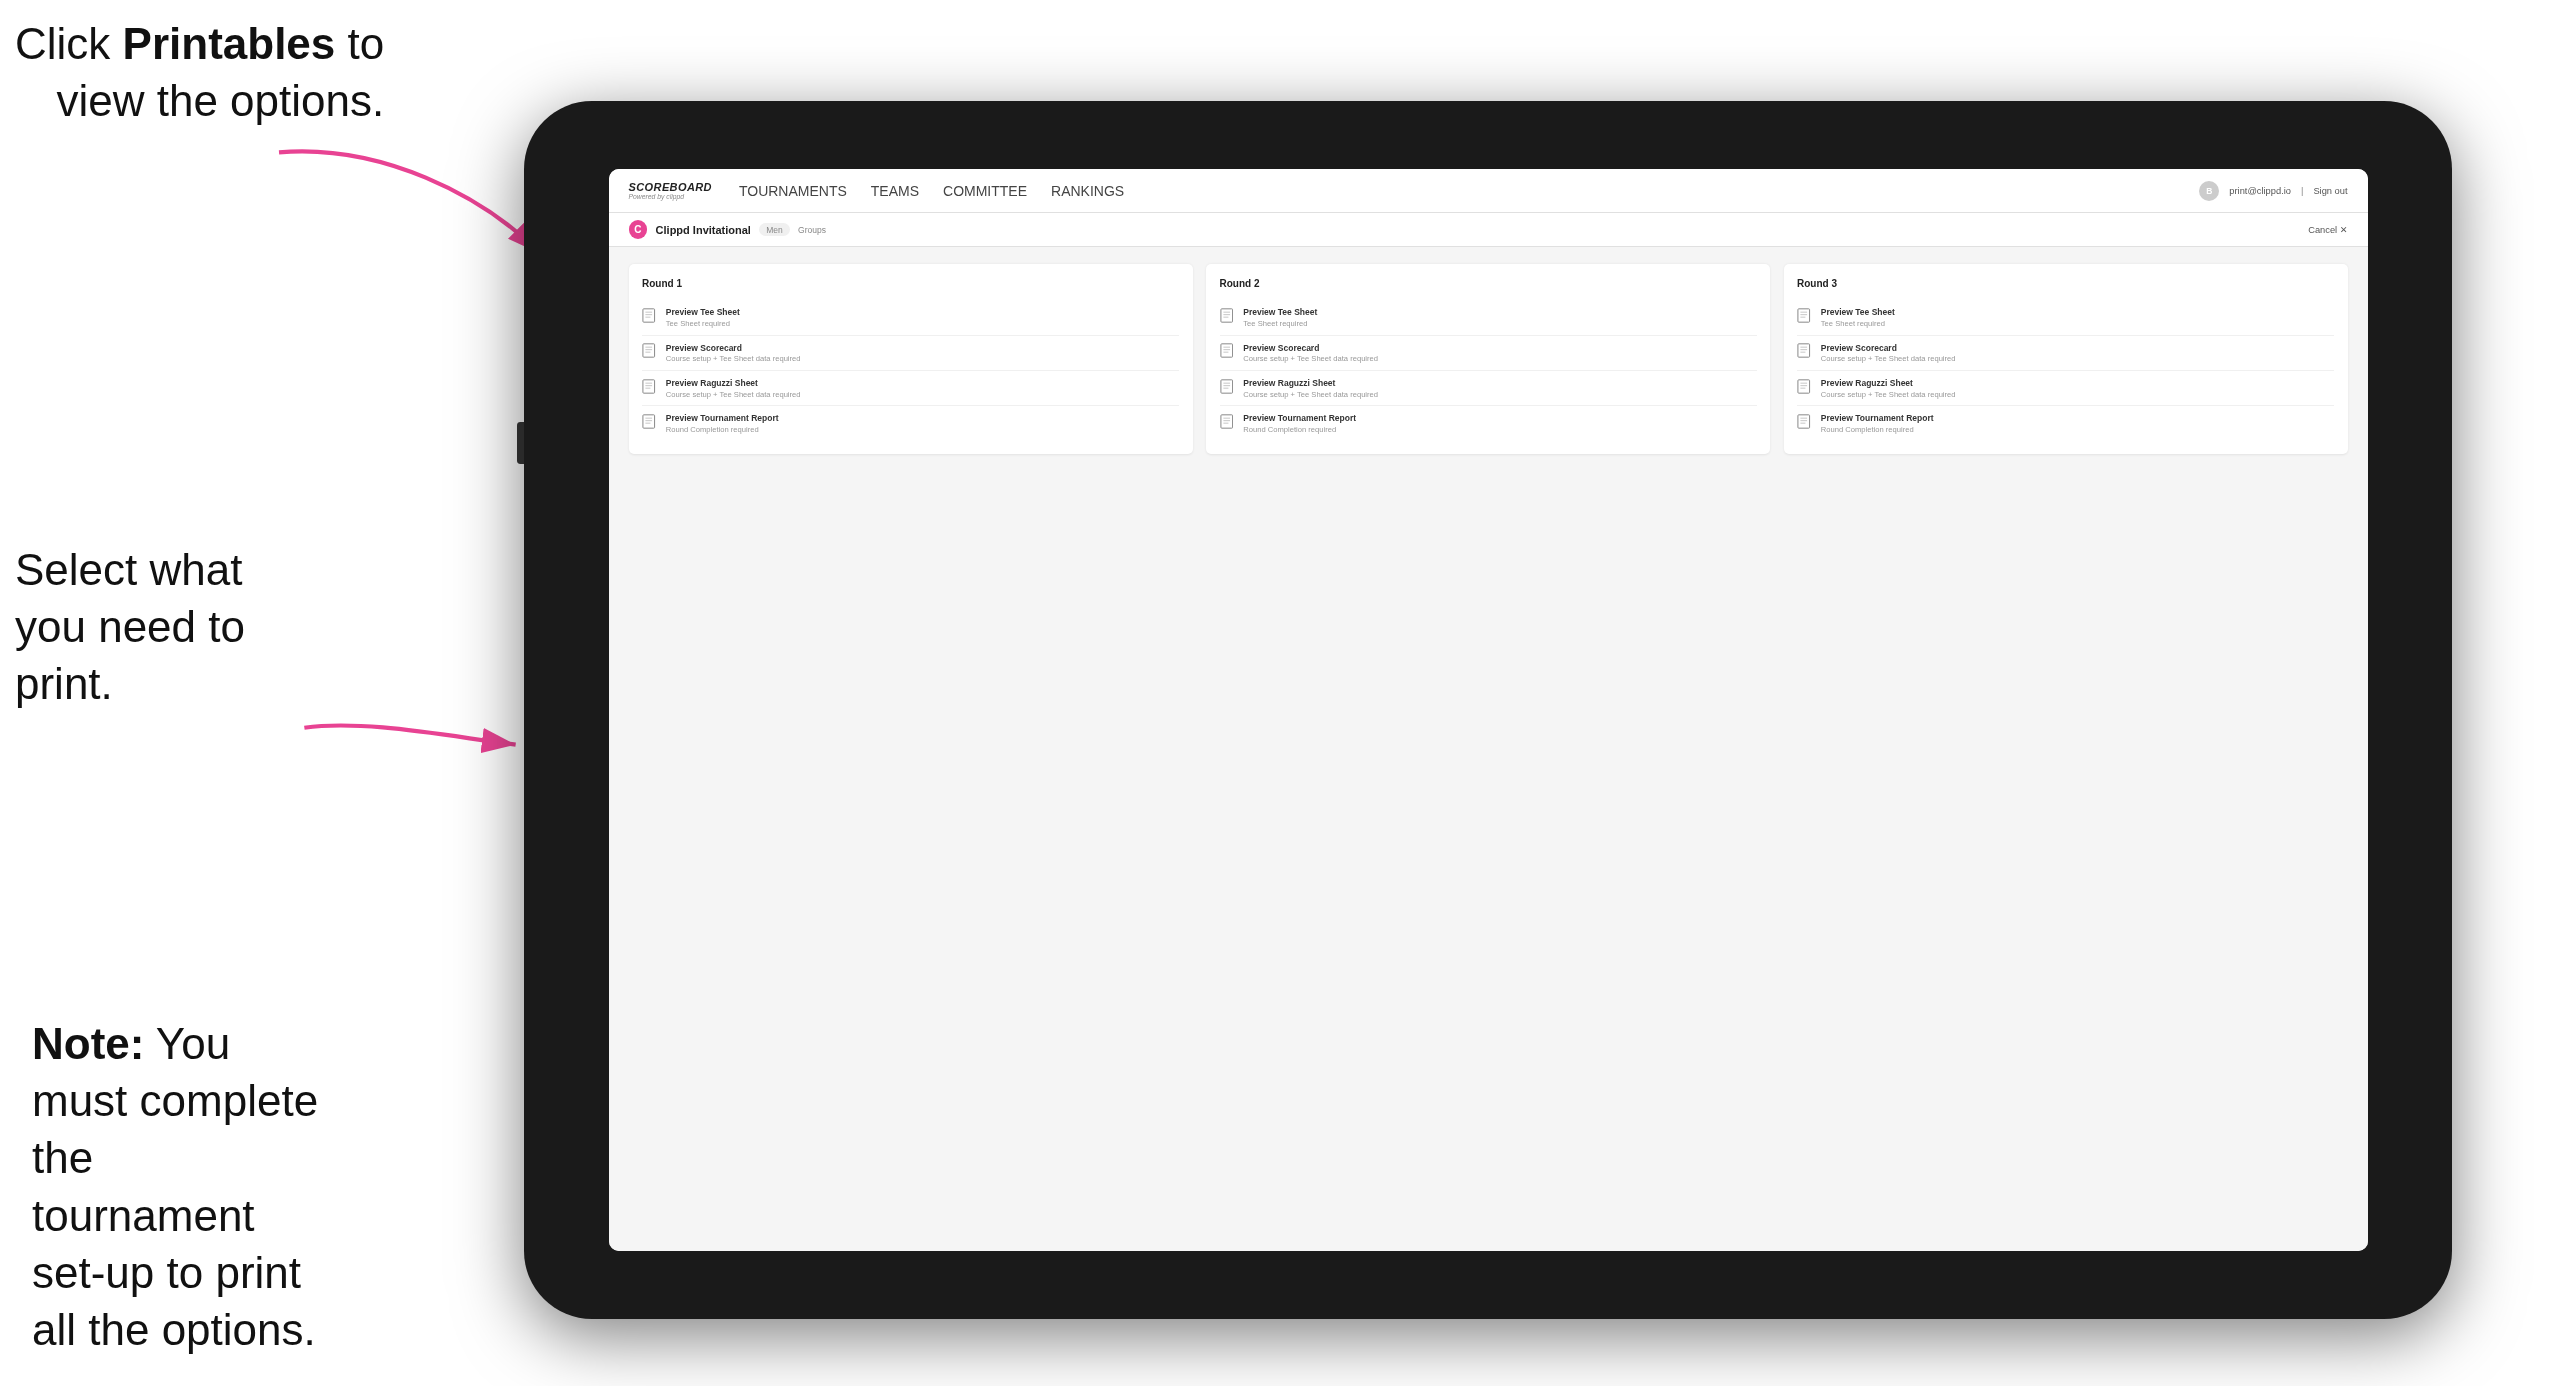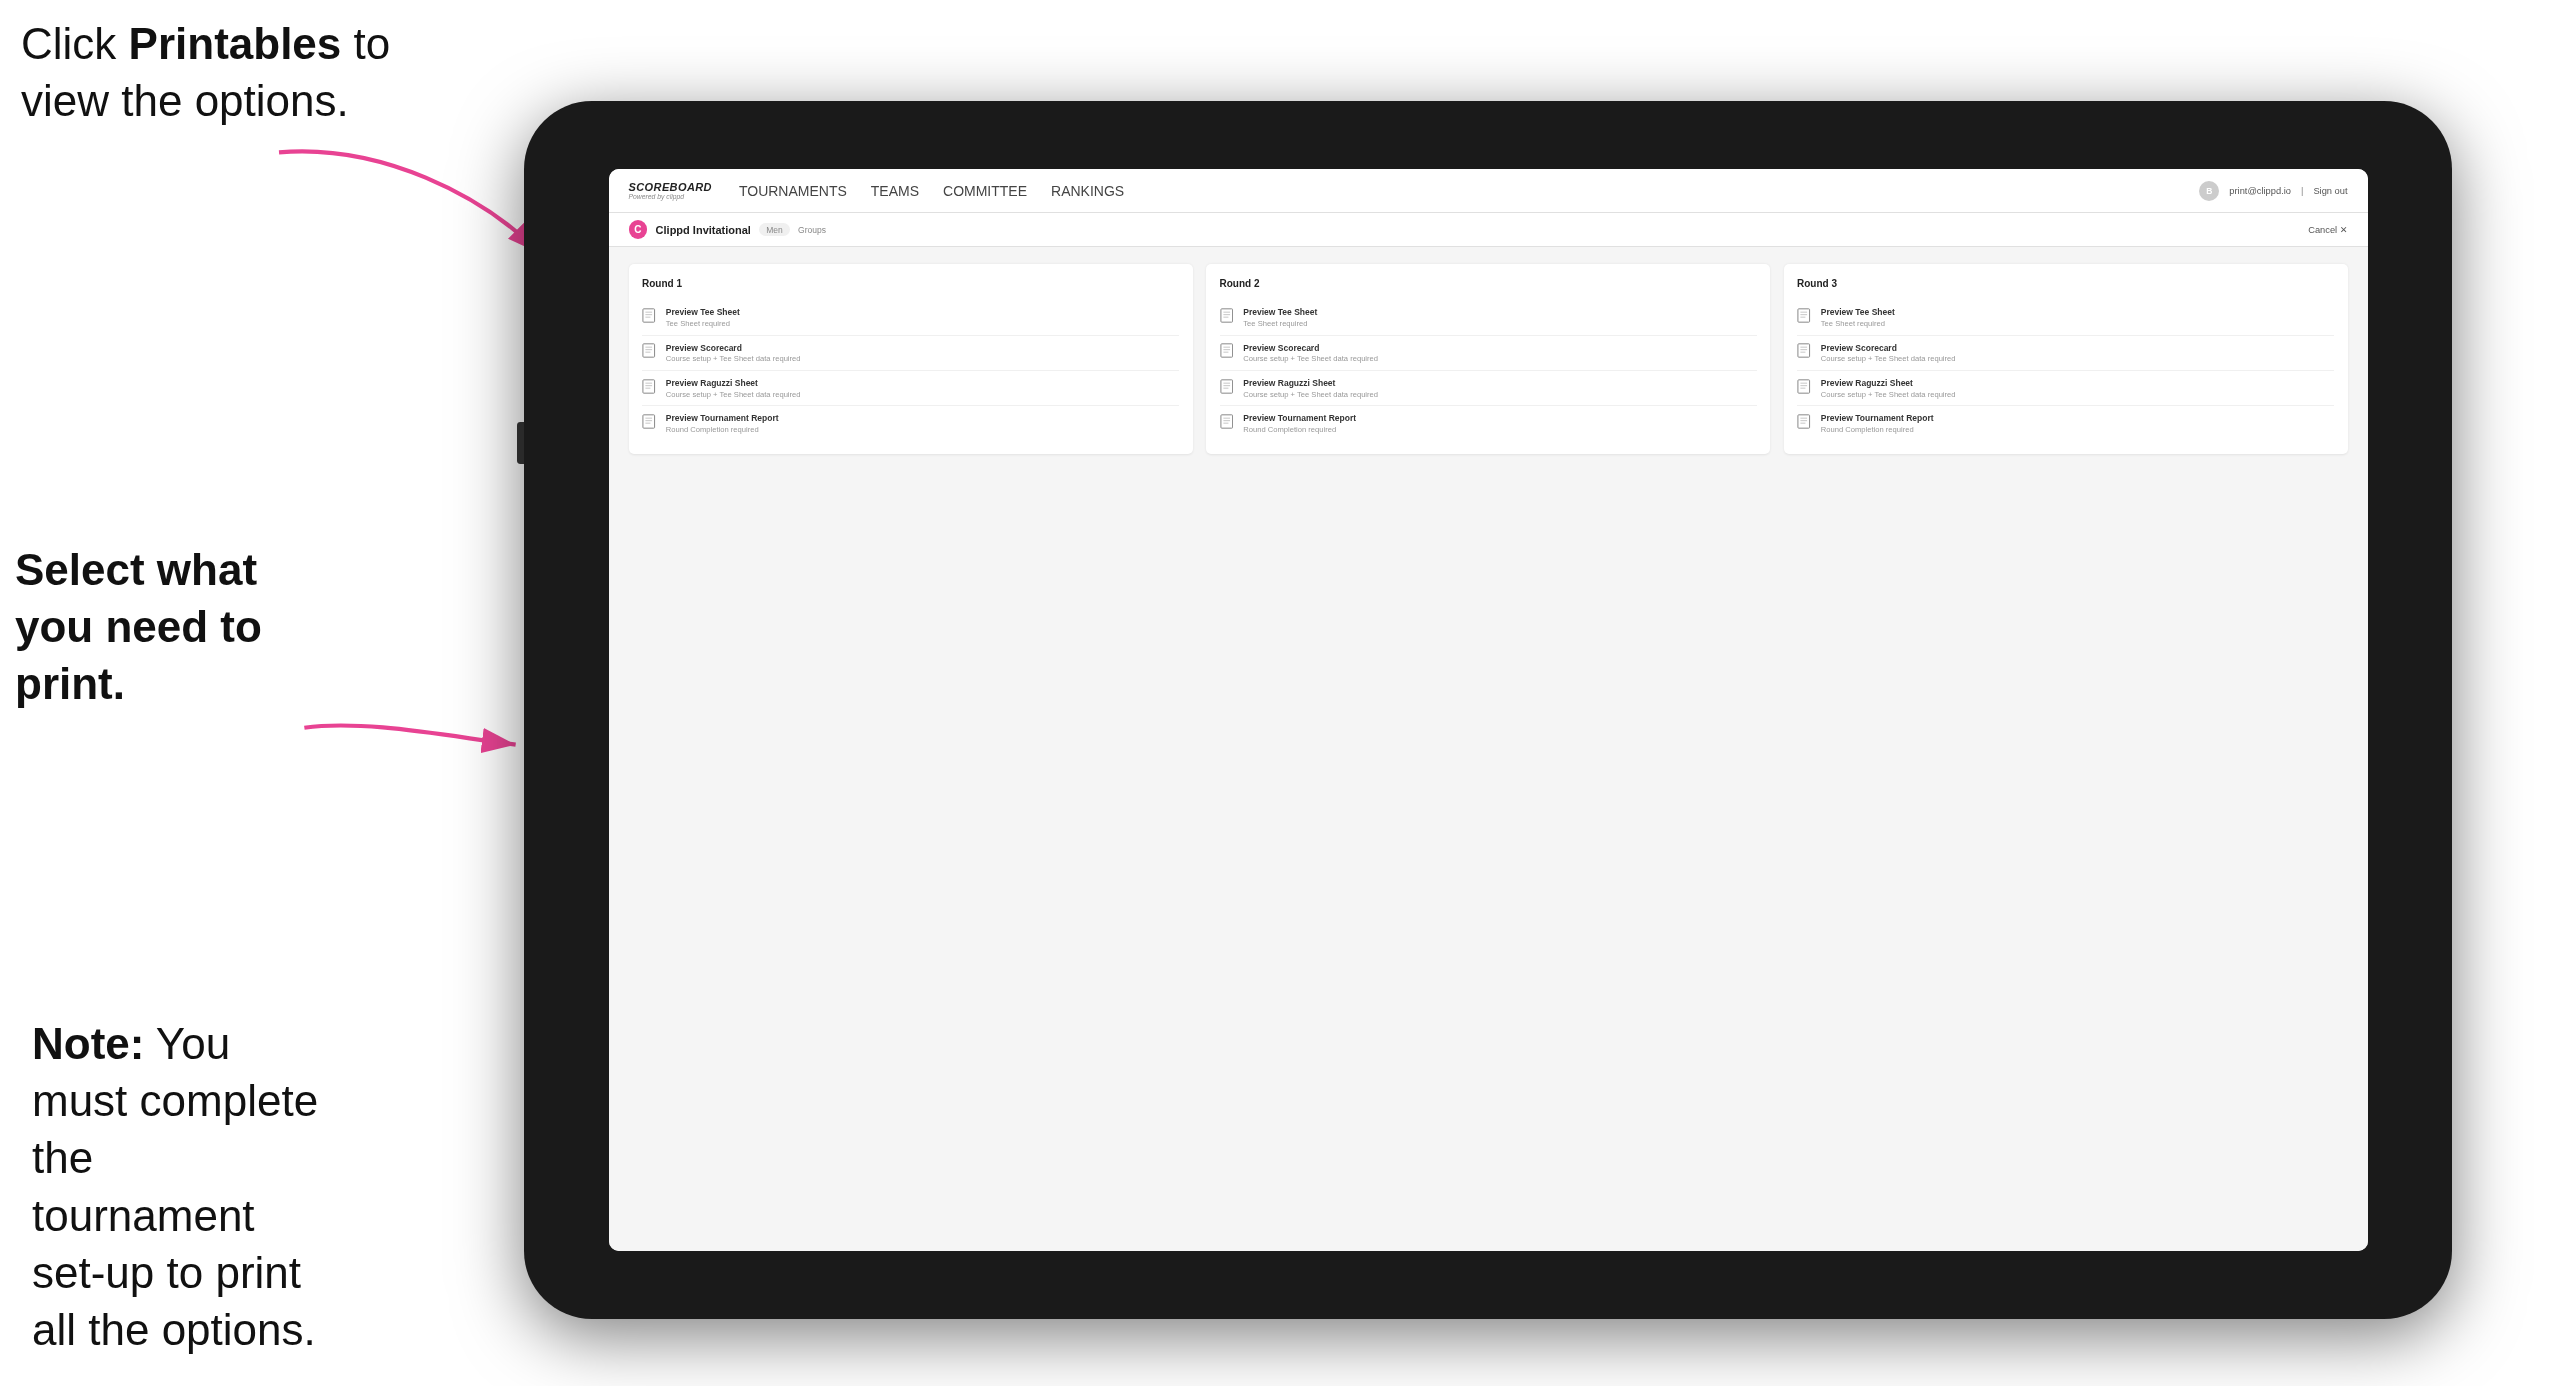--- a/index.html
+++ b/index.html
@@ -9,36 +9,37 @@
       width: 2576px;
       height: 1386px;
       position: relative;
       overflow: hidden;
     }
 
     
     .annotation-top {
       position: absolute;
       top: 15px;
-      left: 21px;
+      left: 15px;
       font-size: 44px;
       line-height: 1.3;
       color: #111;
       font-weight: 400;
+      text-align: right;
     }
     .annotation-top strong { font-weight: 700; }
 
     .annotation-middle {
       position: absolute;
       top: 541px;
       left: 15px;
       font-size: 44px;
       line-height: 1.3;
       color: #111;
-      font-weight: 700;
+      font-weight: 400;
       width: 271px;
     }
 
     .annotation-bottom {
       position: absolute;
       top: 1015px;
       left: 32px;
       font-size: 44px;
       line-height: 1.3;
       color: #111;

